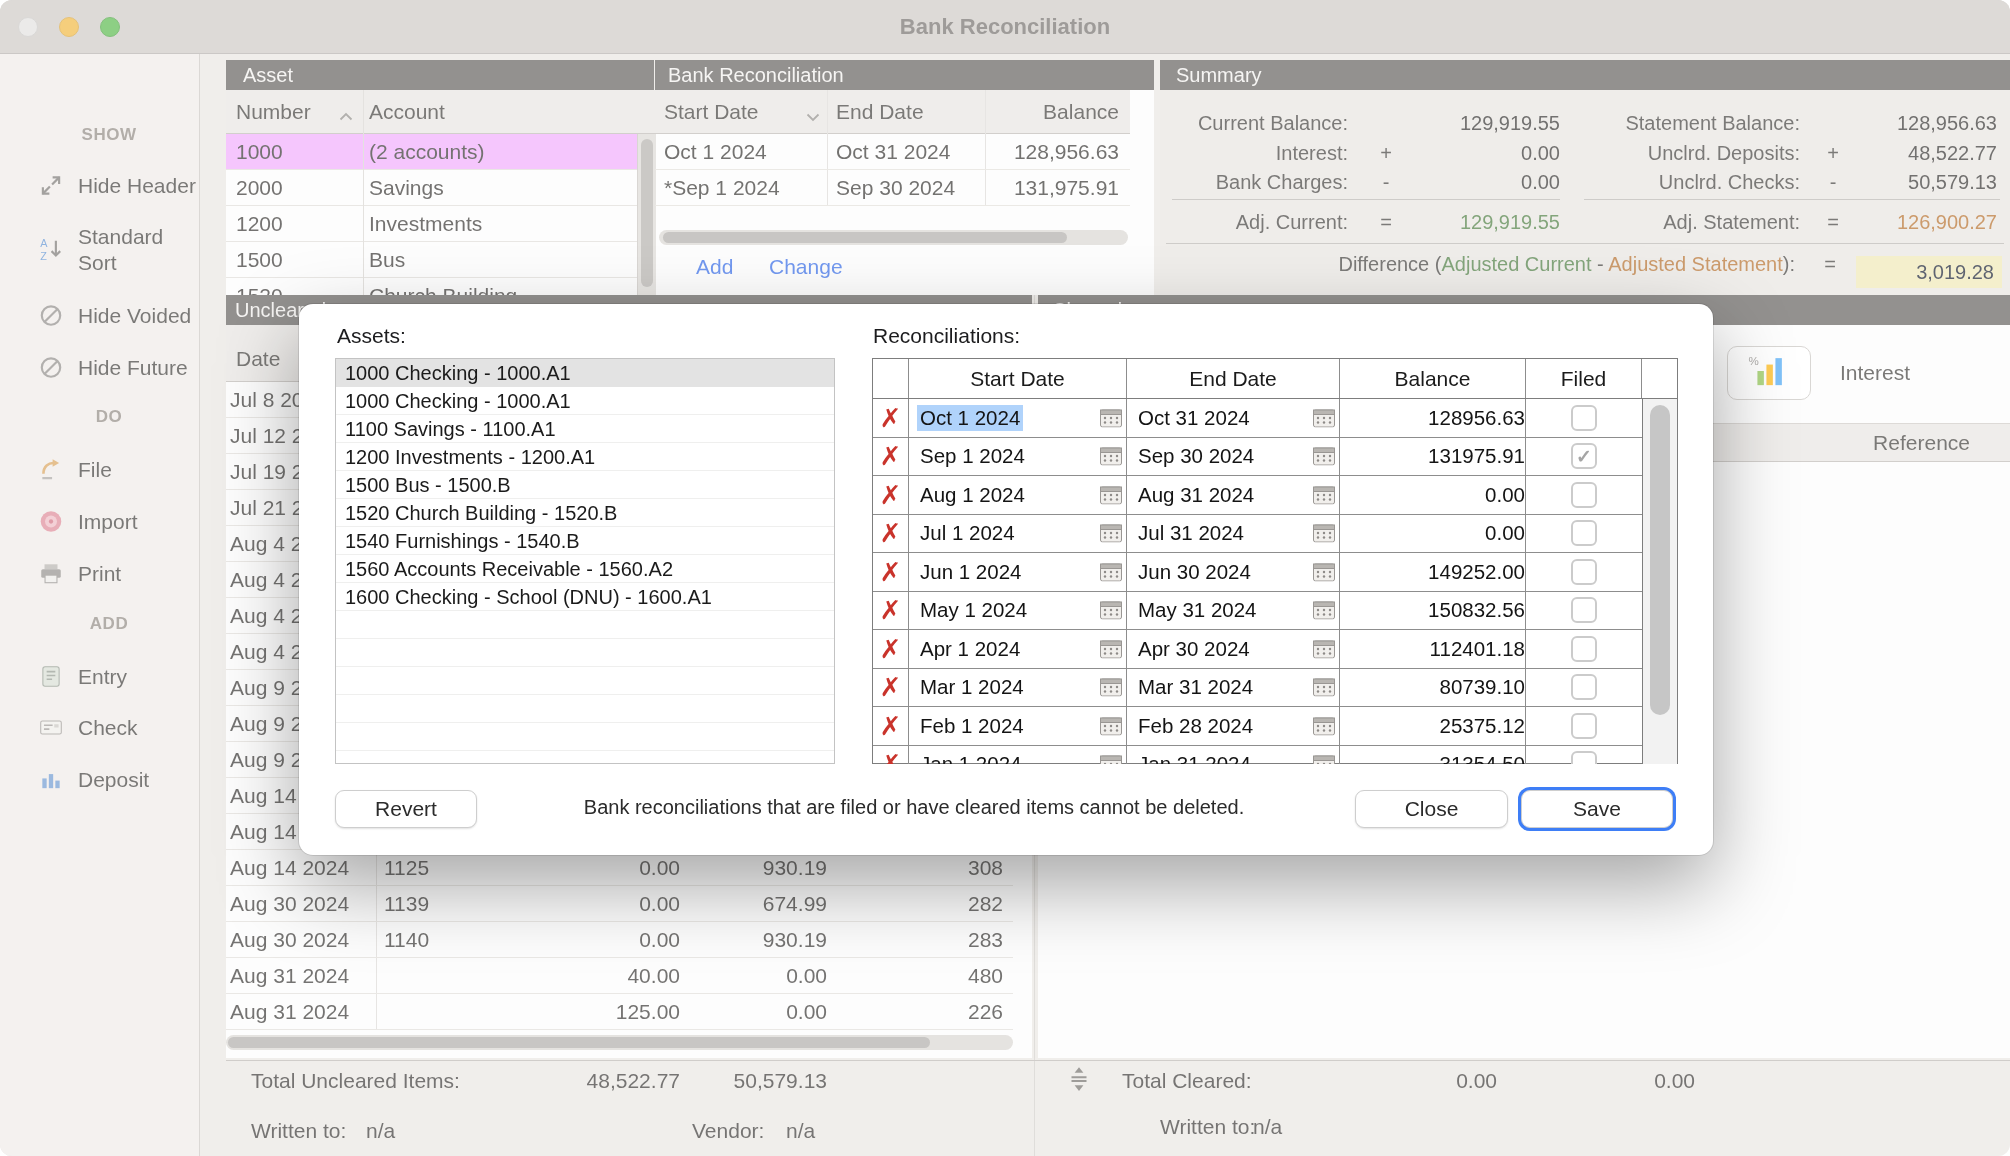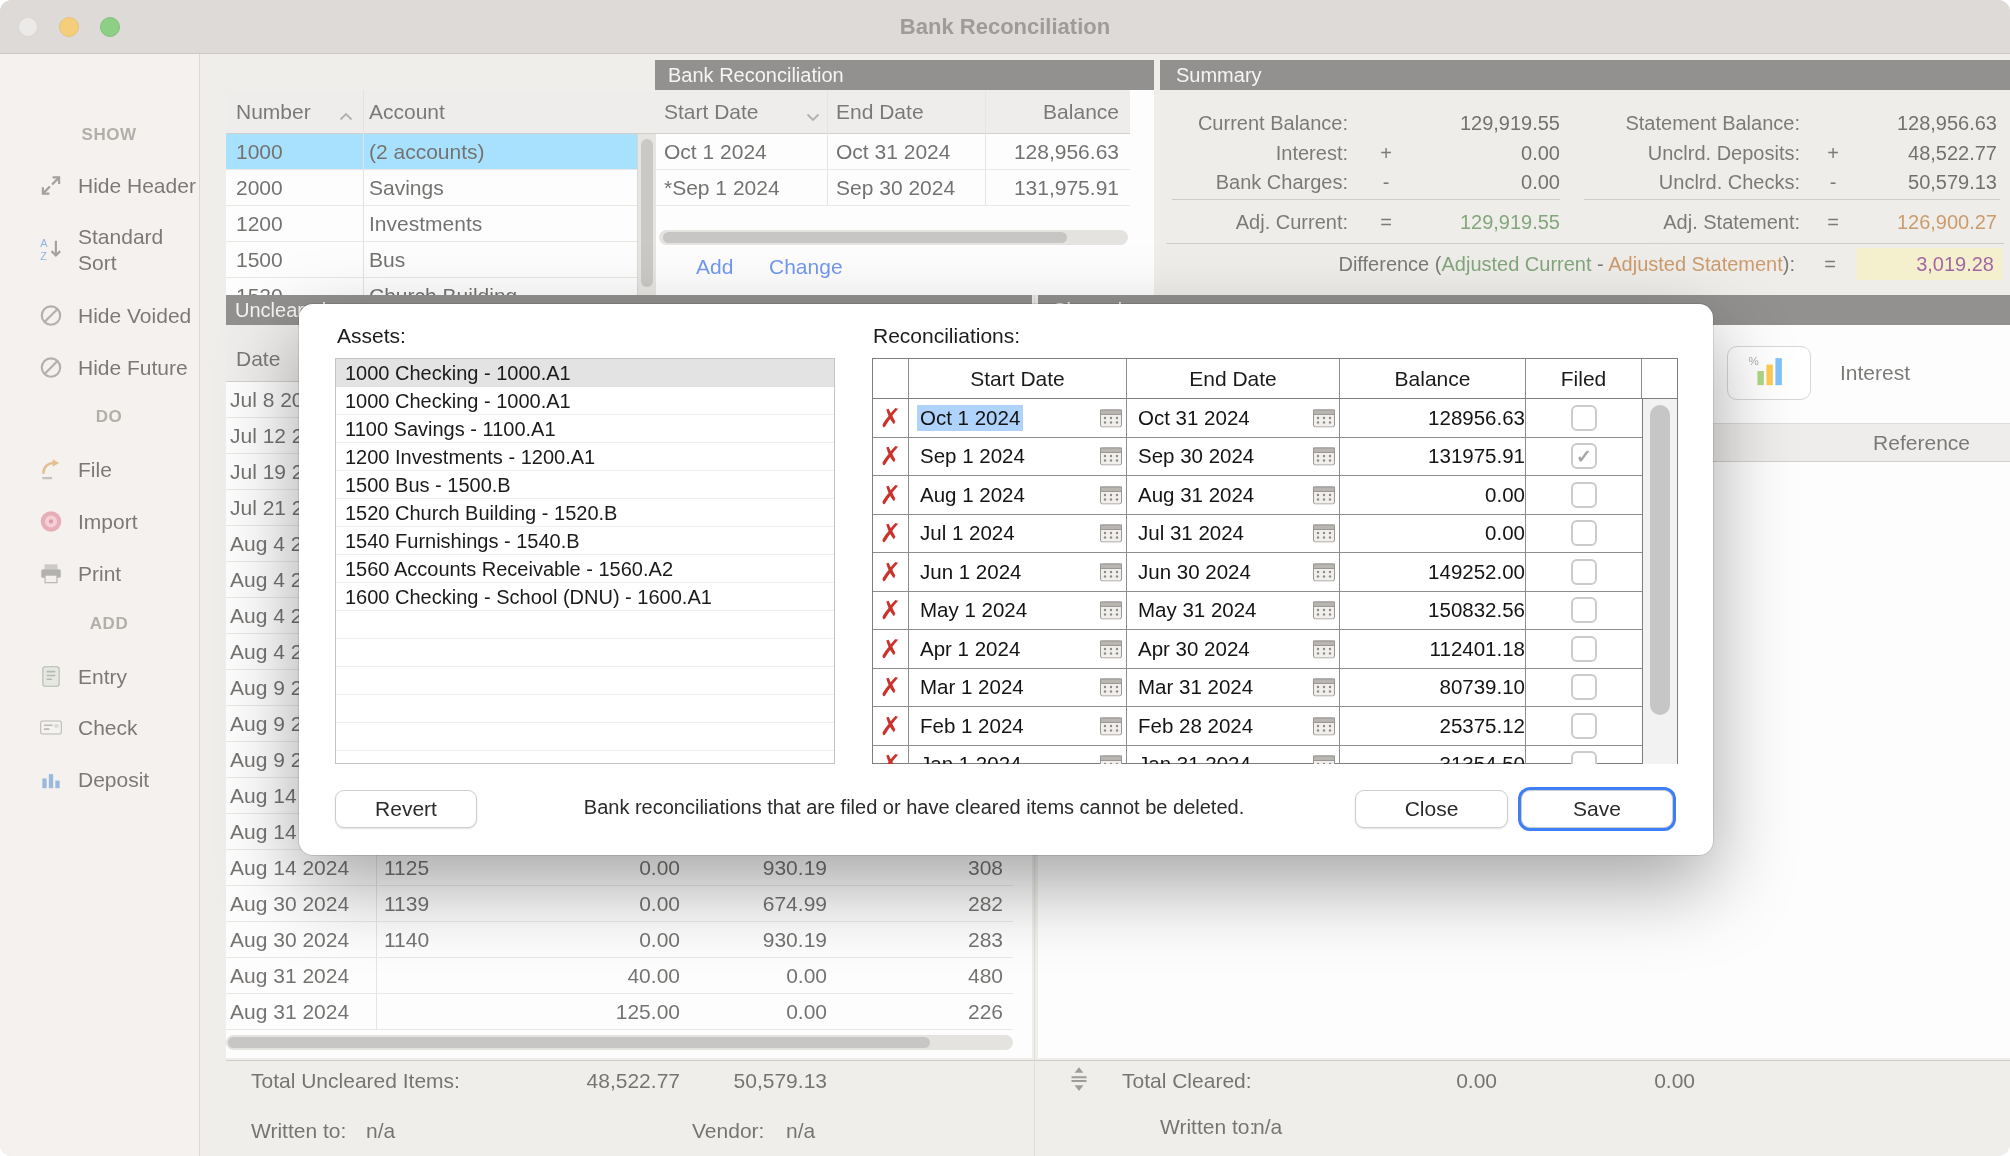--- a/index.html
+++ b/index.html
@@ -48,21 +48,21 @@
   .ch-start{left:9px;} .ch-caret-dn{position:absolute; left:150px; top:18px;} .ch-end{left:181px;}
   .ch-balance{right:11px; left:auto;}
 
   .asset-vline { left:363px; top:90px; width:1px; height:205px; background:#d7d4d0; }
   .recon-vl1 { left:827px; top:90px; width:1px; height:116px; background:#dcd9d5; }
   .recon-vl2 { left:985px; top:90px; width:1px; height:116px; background:#dcd9d5; }
 
   
   .asset-rows { left:226px; top:134px; width:411px; height:161px; overflow:hidden; }
   .asset-row { height:36px; border-bottom:1px solid #dedbd7; position:relative; font-size:21px; color:#302e2c; background:#fdfdfc; }
-  .asset-row.selected { background:#7dd3fc;text-align:center; }
+  .asset-row.selected { background:#f0abfc;text-align:center; }
   .a-num { position:absolute; left:10px; line-height:35px; }
   .a-acct{ position:absolute; left:143px; line-height:35px; }
   .asset-scroll { left:637px; top:134px; width:19px; height:161px; background:#dbd8d4; border-left:1px solid #c6c2be; }
   .asset-scroll .thumb { position:absolute; left:3px; top:5px; width:12px; height:148px; border-radius:6px; background:#b2afab; }
 
   
   .recon-rows { left:655px; top:134px; width:475px; }
   .recon-row { height:36px; border-bottom:1px solid #e1ded9; position:relative; font-size:21px; color:#2f2d2b; }
   .rr-start{position:absolute; left:9px; line-height:35px;}
   .rr-end{position:absolute; left:181px; line-height:35px;}
@@ -82,21 +82,21 @@
   .sc-r-lbl{left:1572px; width:228px; text-align:right;}
   .sc-r-op{left:1822px; width:22px; text-align:center;}
   .sc-r-val{left:1837px; width:160px; text-align:right;}
   .green{color:#47793b;} .orange{color:#b36a24;}
   .sum-line{height:1px; background:#b7b3af;}
   .sl1{left:1172px; top:199px; width:388px;}
   .sl2{left:1584px; top:199px; width:416px;}
   .sl3{left:1166px; top:243px; width:838px;}
   .diff-lbl{left:1100px; top:253px; width:695px; text-align:right; font-size:20px; color:#3b3936;}
   .diff-op{left:1818px; top:253px; width:24px; text-align:center; font-size:20px; color:#3b3936;}
-  .diff-box{left:1856px; top:248px; width:146px; height:32px; background:#efe7b4; text-align:right; line-height:32px; padding-right:8px; font-size:20px; color:#701a75;}
+  .diff-box{left:1856px; top:256px; width:146px; height:32px; background:#efe7b4; text-align:right; line-height:32px; padding-right:8px; font-size:20px; color:#0f172a;}
 
   
   .unc-white { left:226px; top:325px; width:806px; height:733px; background:#fdfdfc; }
   .unc-colhead { left:226px; top:325px; width:806px; height:57px; }
   .unc-date-lbl { position:absolute; left:10px; bottom:10px; font-size:21px; color:#3a3835; }
   .unc-vline { left:376px; top:325px; width:1px; height:705px; background:#dcd9d5; }
   .unc-rows { left:226px; top:382px; width:787px; }
   .unc-row { height:36px; border-bottom:1px solid #e0ddd8; position:relative; font-size:21px; color:#312f2d; }
   .u-date{position:absolute; left:4px; line-height:35px; white-space:nowrap;}
   .u-num{position:absolute; left:158px; line-height:35px;}
@@ -265,20 +265,21 @@
             <rect x="10" y="7" width="4" height="13" fill="#6b97cf"></rect>
             <rect x="16" y="13" width="4" height="7" fill="#6b97cf"></rect>
           </svg></span>
       <span class="lbl">Deposit</span>
     </div>
 
   </div>
 
   <div class="abs v-divider"></div>
 
+  <div class="abs bar bar-asset">Asset</div>
   <div class="abs bar bar-recon">Bank Reconciliation</div>
   <div class="abs bar bar-summary">Summary</div>
 
   <div class="abs top-white"></div>
 
   <div class="abs colhead asset-colhead">
     <span class="ch-txt ch-number">Number</span>
     <span class="ch-caret-up"><svg width="16" height="10" viewBox="0 0 16 10" fill="none">
           <path d="M2.5 7.5L8 2l5.5 5.5" stroke="#8d8a86" stroke-width="1.8"></path>
         </svg></span>

